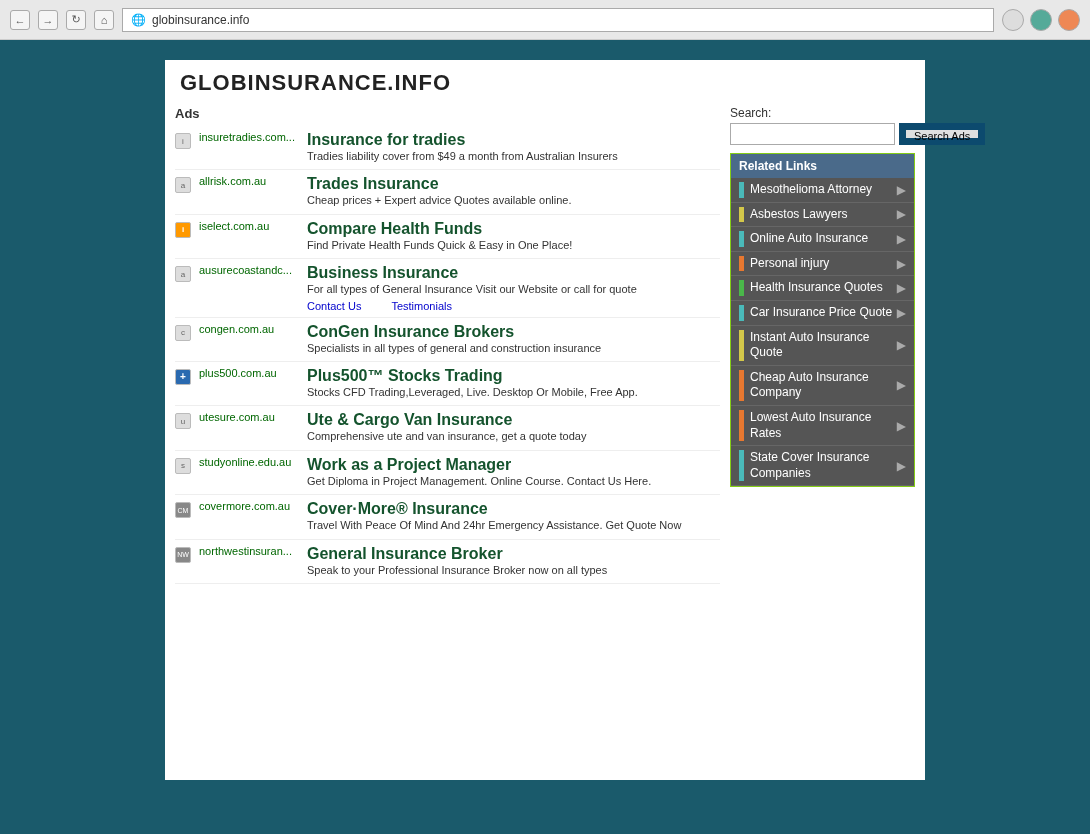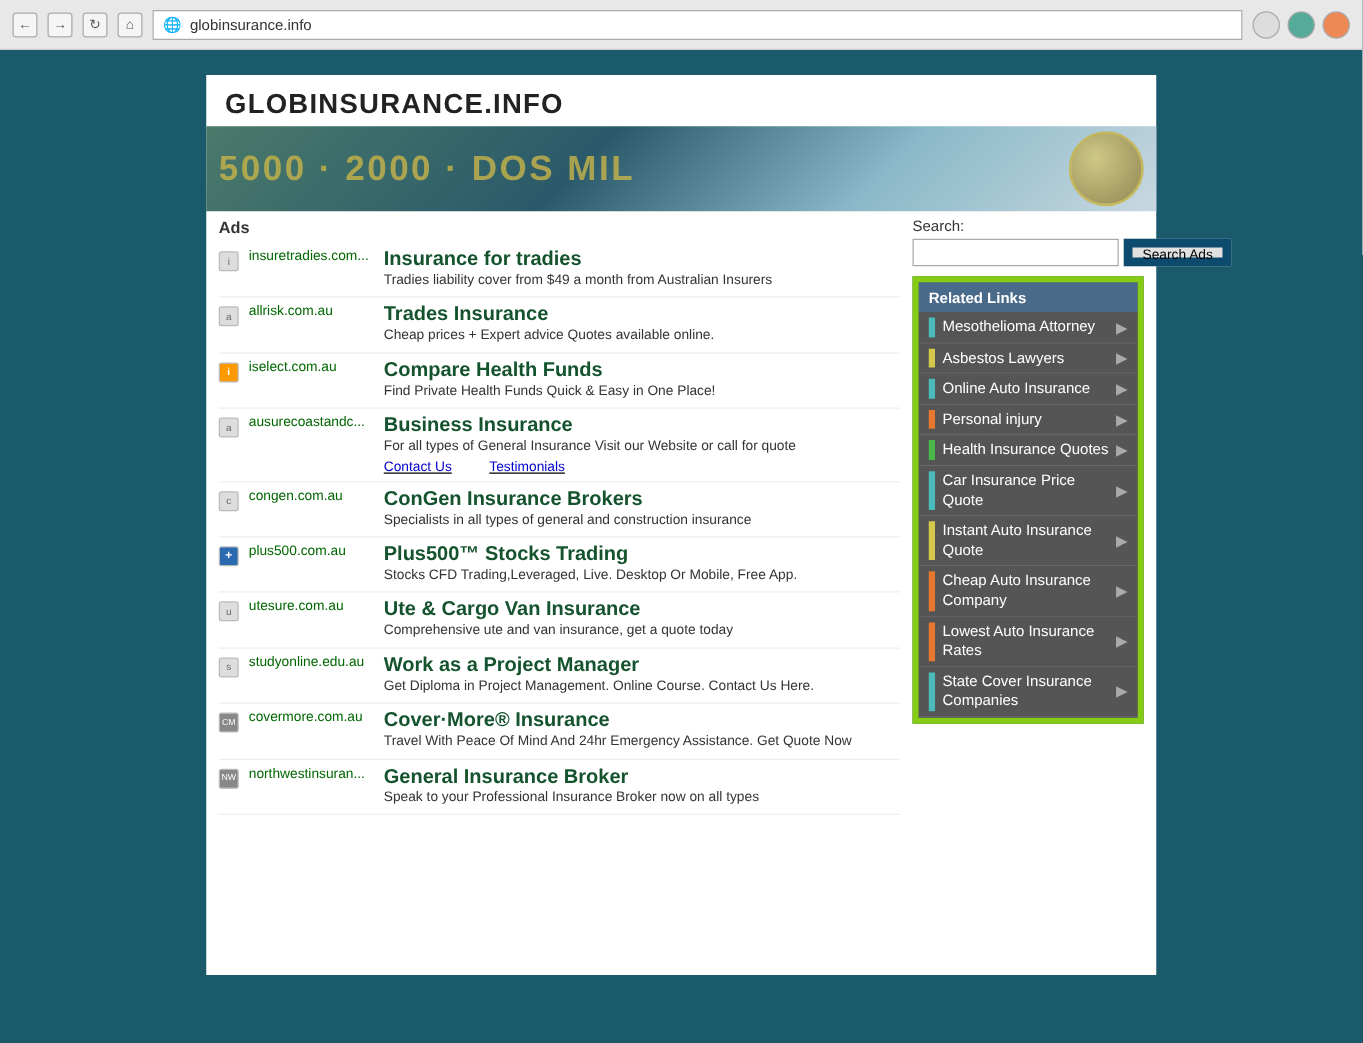--- a/index.html
+++ b/index.html
@@ -151,21 +151,20 @@
     }
     .ad-desc {
       color: #333;
       font-size: 11px;
       line-height: 1.4;
     }
     .ad-links {
       display: flex;
       gap: 30px;
       margin-top: 2px;
-      text-decoration: underline;
     }
     .ad-link { color: #0000cc; font-size: 11px; text-decoration: none; }
 
     
     .sidebar {
       width: 185px;
       flex-shrink: 0;
     }
     .search-section {
       margin-bottom: 8px;
@@ -192,21 +191,21 @@
       padding: 0 8px;
       background: #e0e0e0;
       border: 7px solid #0c4a6e;
       font-size: 11px;
       cursor: pointer;
       white-space: nowrap;
     }
     
     .related-links-box {
       background: #555;
-      border: 5px solid #84cc16;
+      border: 1px solid #84cc16;
     }
     .related-links-header {
       background: #4a6a8a;
       color: white;
       font-size: 12px;
       font-weight: bold;
       padding: 5px 8px;
     }
     .related-link-item {
       display: flex;
@@ -258,24 +257,20 @@
   </div>
 </div>
 
 <div class="page-wrapper">
   <div class="page-container">
 
     <div class="site-header">
       <div class="site-title">GLOBINSURANCE.INFO</div>
     </div>
 
-    <div class="header-banner">
-      <div class="banner-money">5000 · 2000 · DOS MIL</div>
-      <div class="banner-coin"></div>
-    </div>
 
     <div class="main-content">
 
       <div class="ads-column">
         <div class="ads-header">Ads</div>
 
         <div id="ads-list">
             <div class="ad-item">
     <div class="ad-favicon ">i</div>
     <div class="ad-domain">insuretradies.com...</div>

